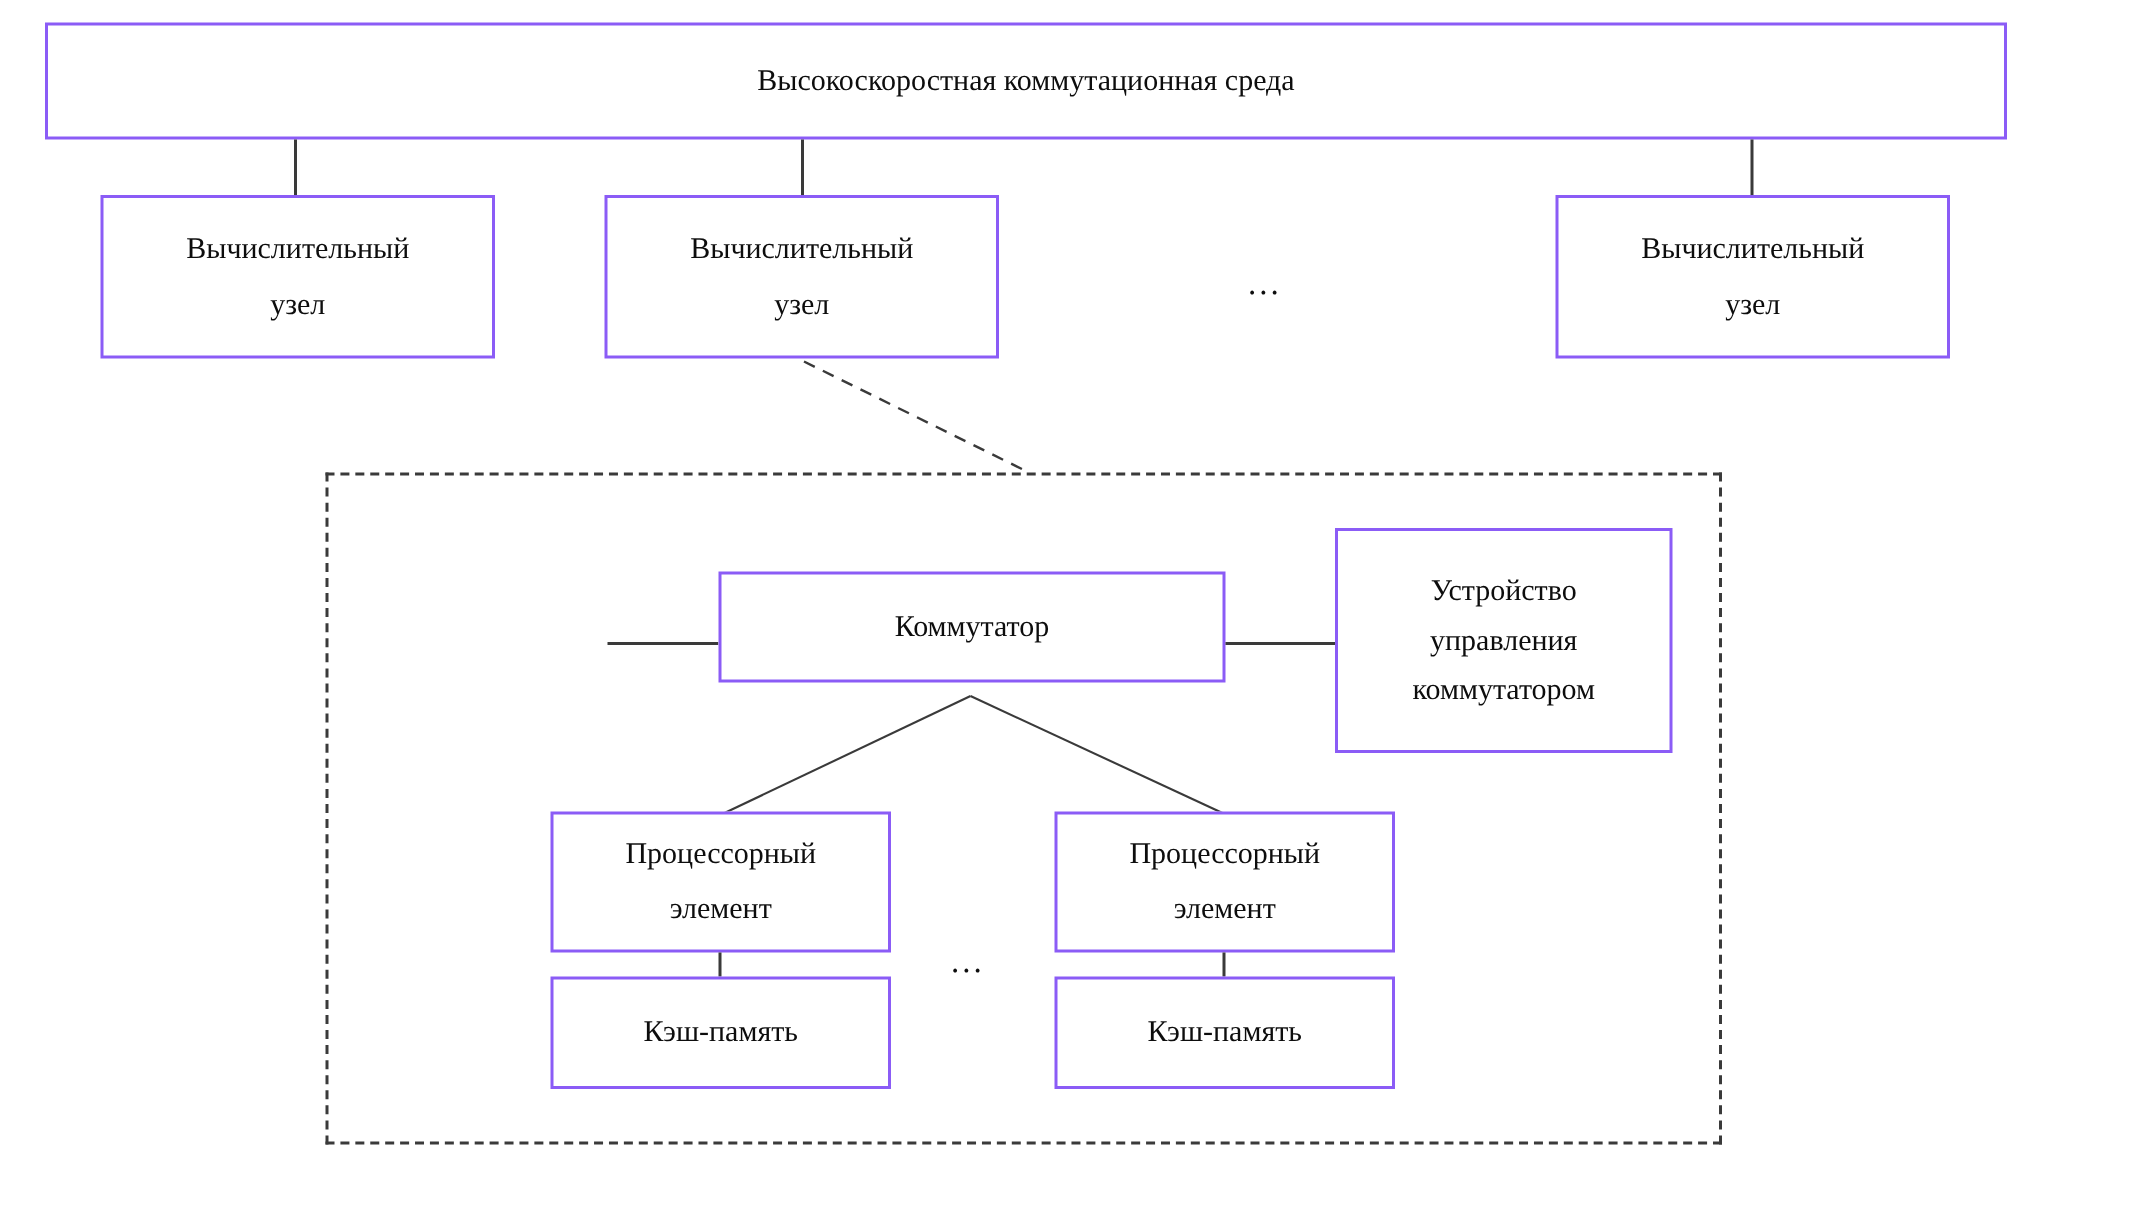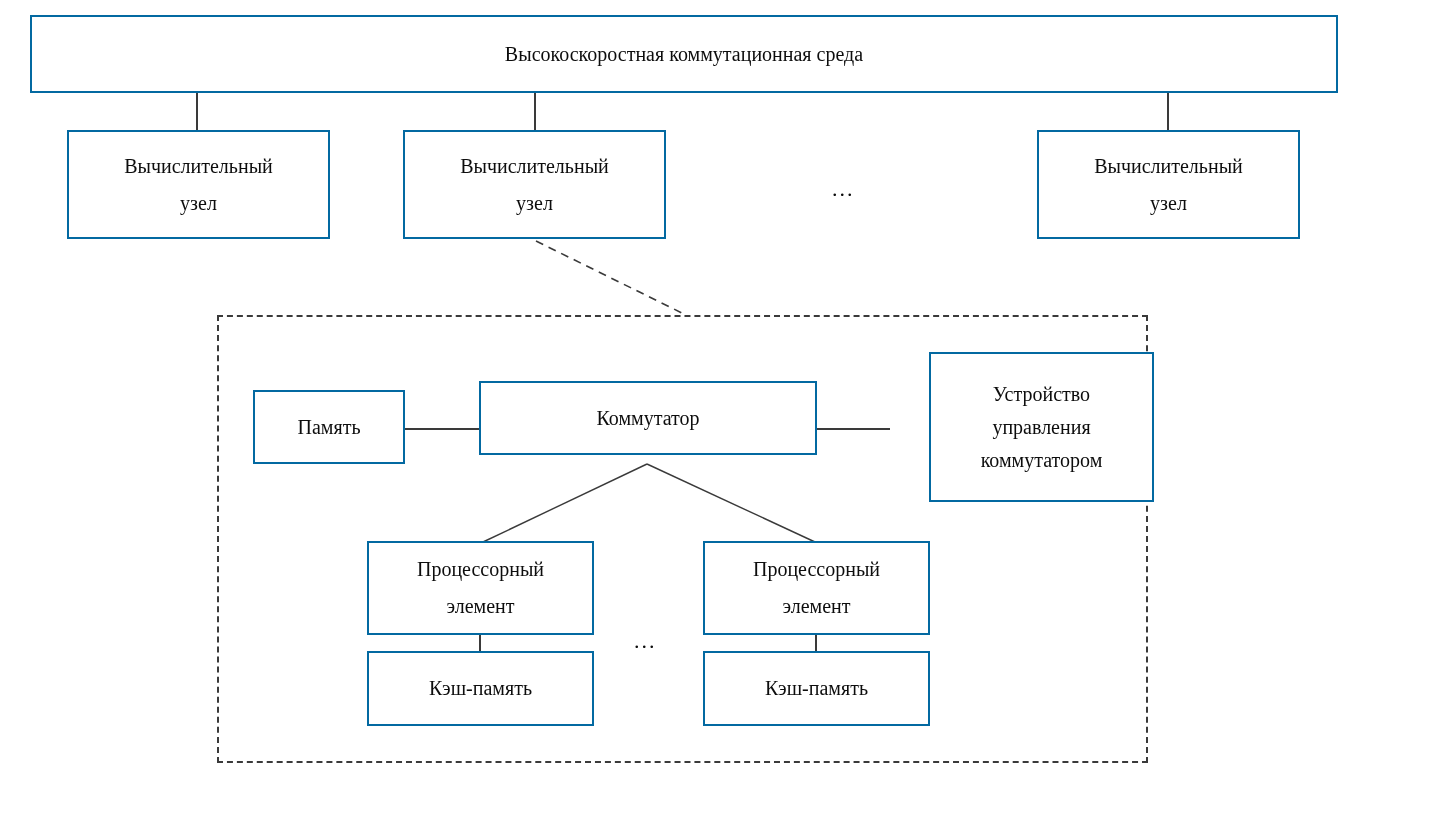--- a/index.html
+++ b/index.html
@@ -11,21 +11,21 @@
     position: relative;
     width: 1432px;
     height: 818px;
     background: #ffffff;
     font-family: "Liberation Serif", "DejaVu Serif", serif;
     color: #0d0d0d;
     overflow: hidden;
   }
   .box {
     position: absolute;
-    border: 2px solid #0369a1;
+    border: 2px solid #8b5cf6;
     background: #ffffff;
     display: flex;
     align-items: center;
     justify-content: center;
     text-align: center;
     font-size: 20px;
     line-height: 1.85;
     white-space: pre-line;
     box-sizing: border-box;
   }
@@ -53,21 +53,20 @@
     line-height: 1;
   }
   svg.overlay {
     position: absolute;
     left: 0;
     top: 0;
     pointer-events: none;
   }
   .tight {
     line-height: 1.65;
-    margin-left: 39px;
   }
 </style>
 </head>
 <body>
 
 <div id="canvas">
 
   <div class="box" style="left:30px; top:15px; width:1308px; height:78px;">
     <span>Высокоскоростная коммутационная среда</span>
   </div>
@@ -91,23 +90,20 @@
   </div>
 
   <svg class="overlay" width="1432" height="818" viewBox="0 0 1432 818">
     <line x1="536" y1="241" x2="686" y2="315" stroke="#3a3a3a" stroke-width="1.6" stroke-dasharray="8 6"></line>
     <line x1="647" y1="464" x2="483" y2="542" stroke="#3a3a3a" stroke-width="1.4"></line>
     <line x1="647" y1="464" x2="815" y2="542" stroke="#3a3a3a" stroke-width="1.4"></line>
   </svg>
 
   <div class="dashed-box" style="left:217px; top:315px; width:931px; height:448px;"></div>
 
-  <div class="box" style="left:253px; top:390px; width:152px; height:74px;">
-    <span>Память</span>
-  </div>
 
   <div class="hline" style="left:405px; top:428px; width:74px;"></div>
 
   <div class="box" style="left:479px; top:381px; width:338px; height:74px;">
     <span>Коммутатор</span>
   </div>
 
   <div class="hline" style="left:817px; top:428px; width:73px;"></div>
 
   <div class="box tight" style="left:890px; top:352px; width:225px; height:150px;">

